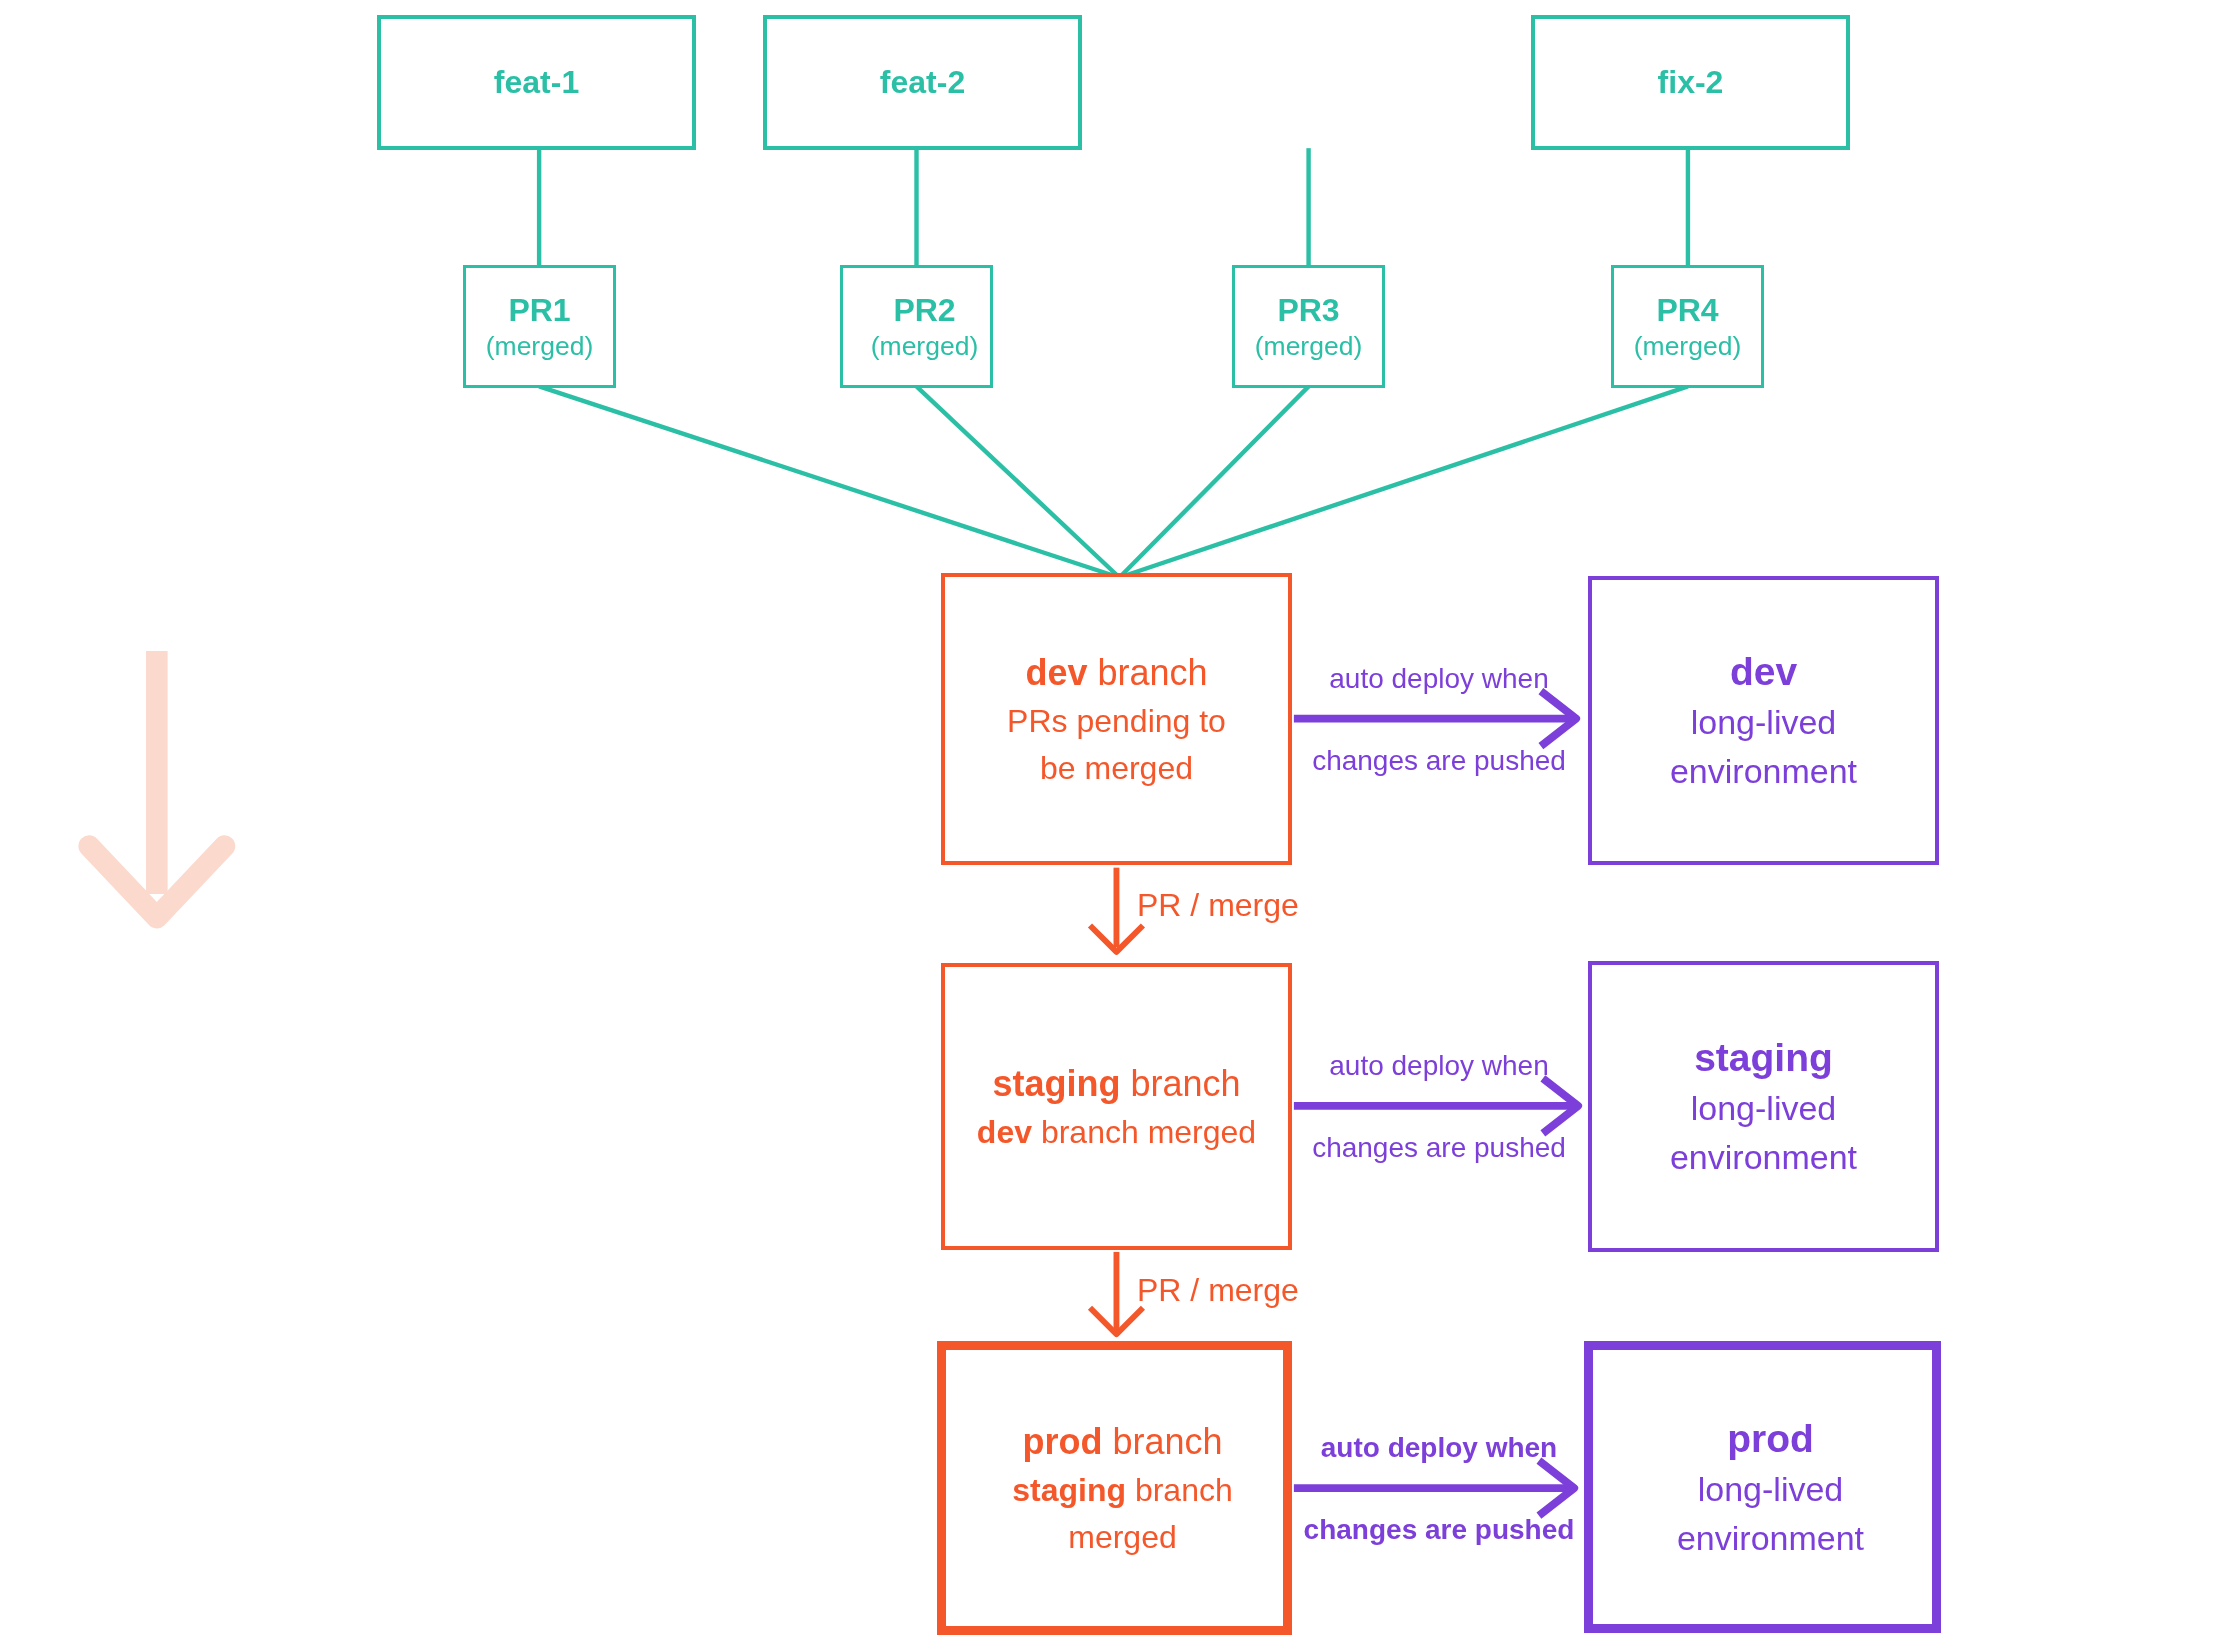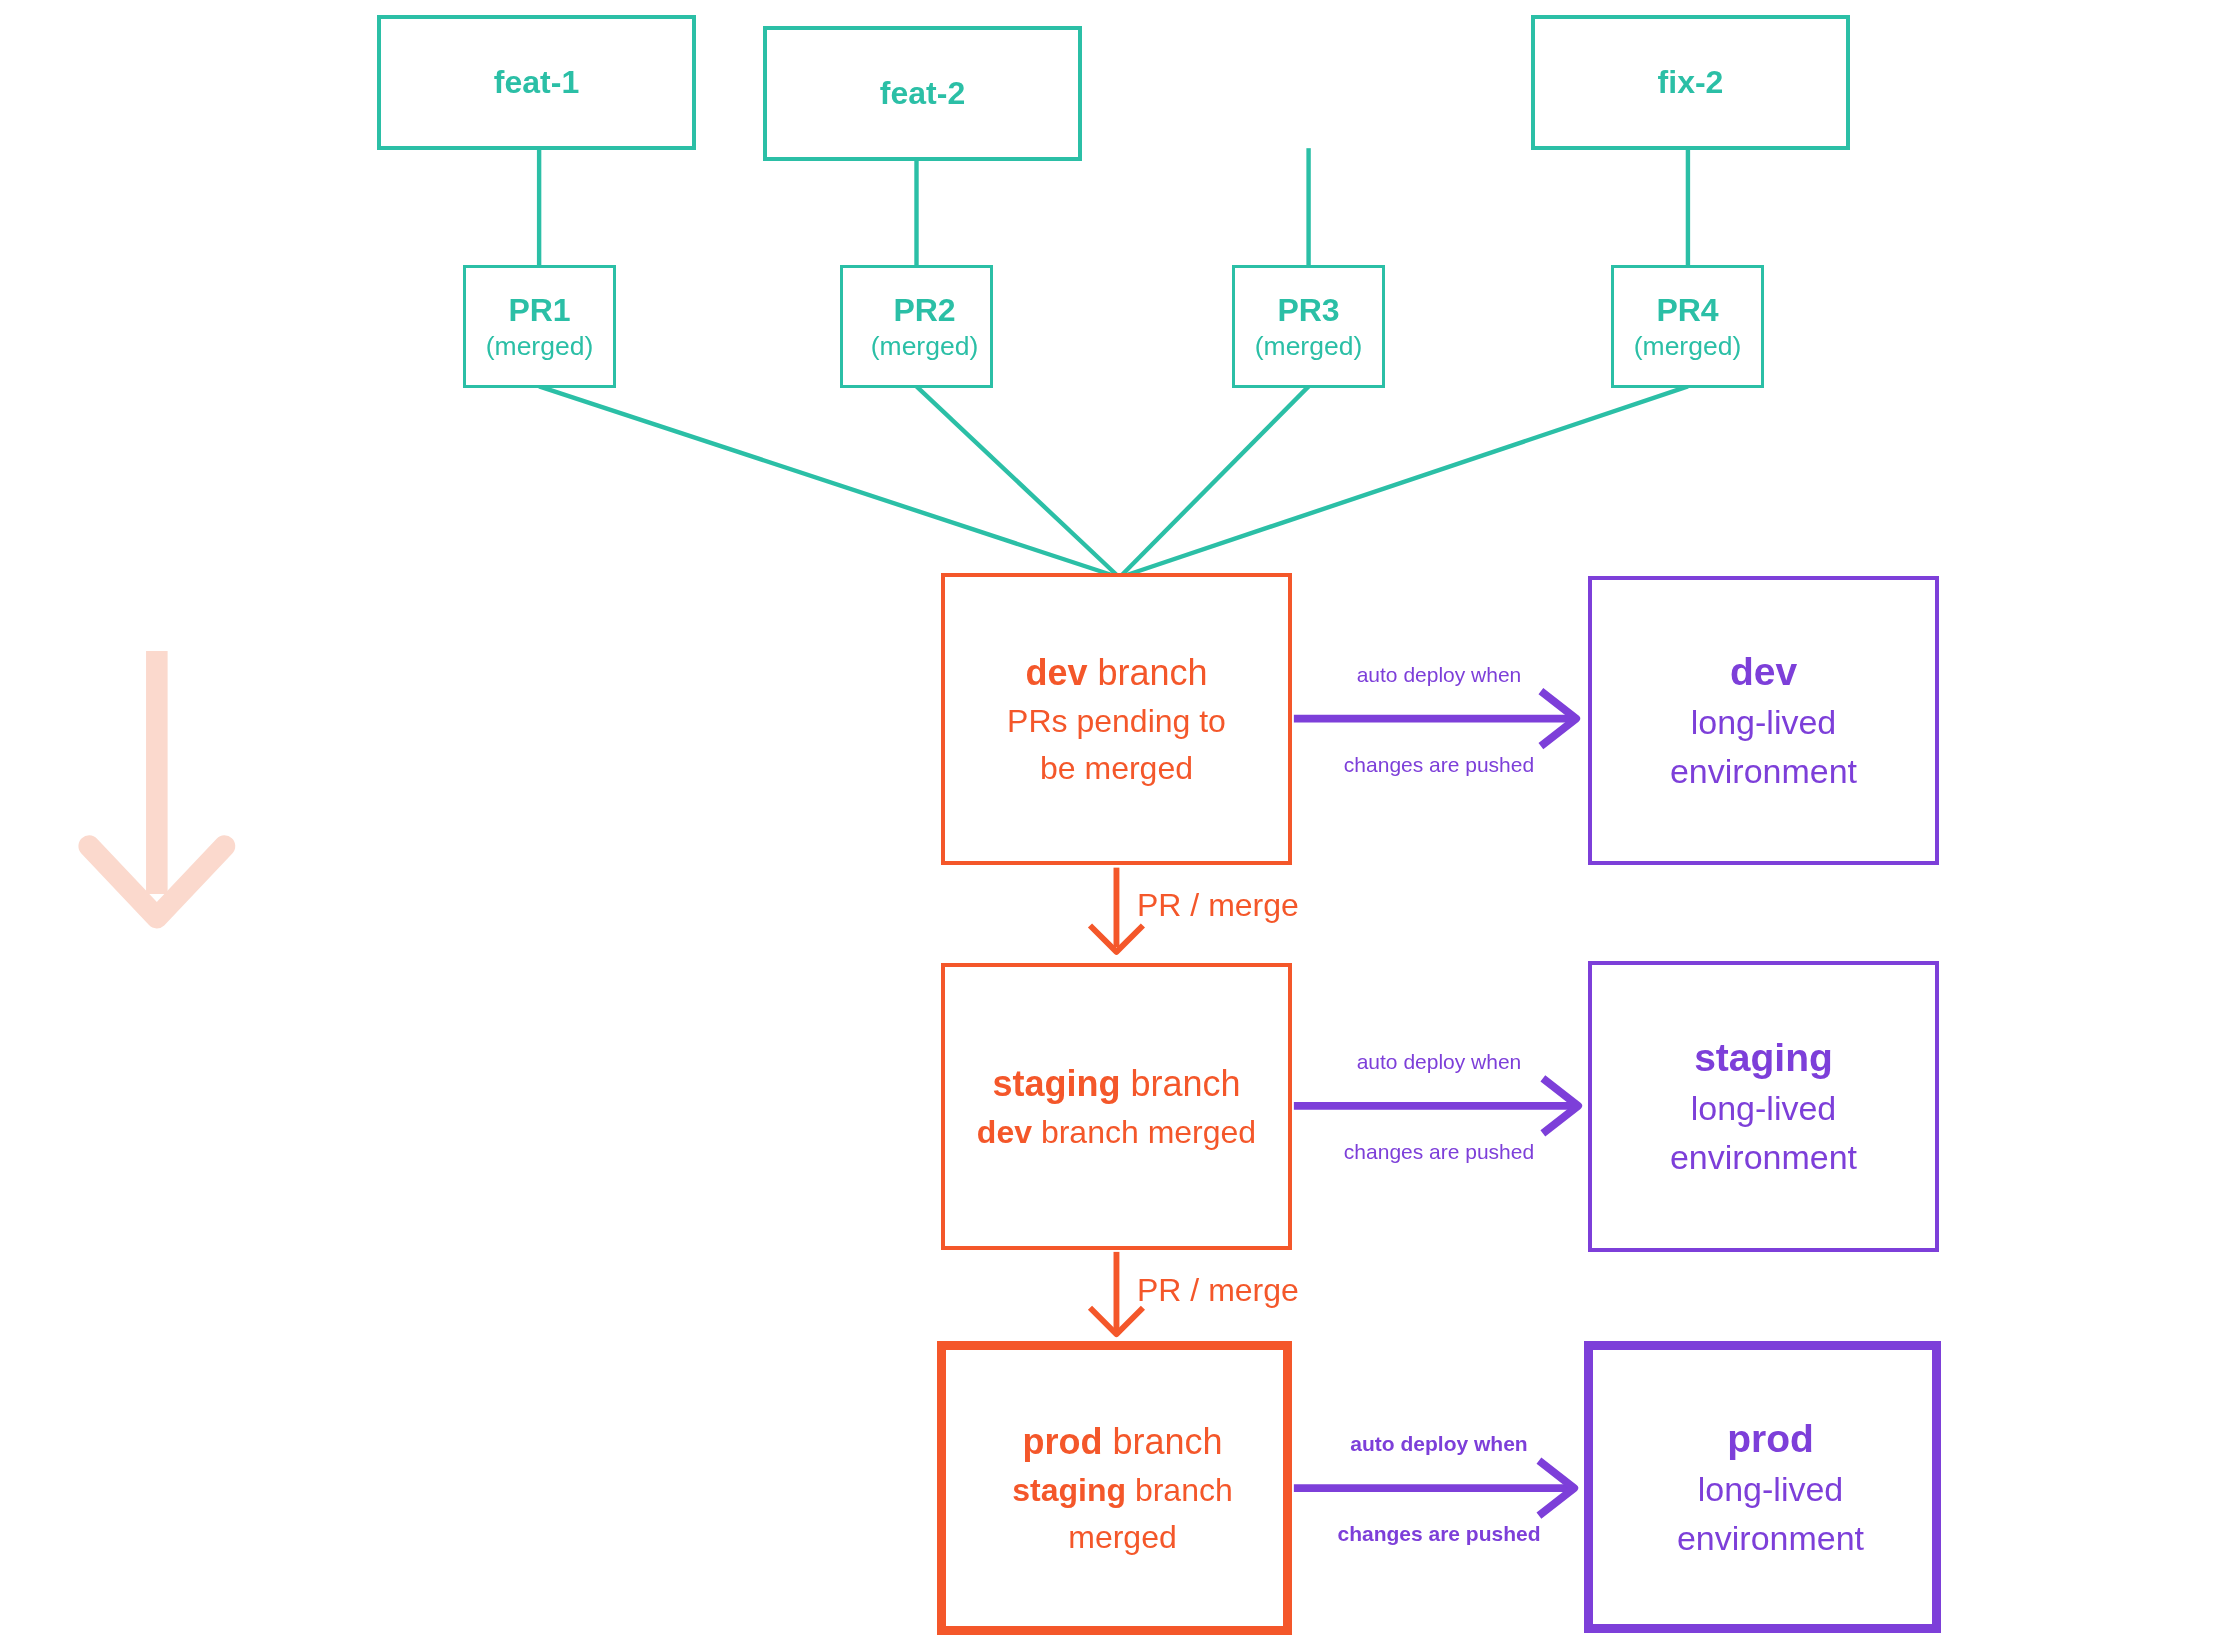--- a/index.html
+++ b/index.html
@@ -49,21 +49,21 @@
   .stage-line{font-size:32px;font-weight:400;line-height:47px;}
   .env-title{font-size:39px;font-weight:700;line-height:53px;}
   .env-line{font-size:34px;font-weight:400;line-height:49px;}
 
   .deploy-label{
     position:absolute;
     width:294px;height:114px;
     display:flex;flex-direction:column;justify-content:space-between;
     text-align:center;
     color:var(--purple);
-    font-size:21px;font-weight:400;
+    font-size:28px;font-weight:400;
   }
   .deploy-label.bold{font-weight:700;}
   .merge-label{
     position:absolute;
     color:var(--orange);
     font-size:32px;font-weight:400;
     white-space:nowrap;
   }
 </style>
 </head>
@@ -107,21 +107,21 @@
     </g>
     <g>
       <path class="s-purple" d="M1320 1518 L1602 1518"></path>
       <path class="s-purple head" d="M1570 1490 L1606 1518 L1570 1546"></path>
     </g>
   </svg>
 
   <div class="box teal-box" style="left:377px;top:14.7px;width:319px;height:135px;">
     <span class="branch-label">feat-1</span>
   </div>
-  <div class="box teal-box" style="left:763px;top:14.7px;width:319px;height:135px;margin-top:11px;">
+  <div class="box teal-box" style="left:763px;top:14.7px;width:319px;height:135px;">
     <span class="branch-label">feat-2</span>
   </div>
   <div class="box teal-box" style="left:1531px;top:14.7px;width:319px;height:135px;">
     <span class="branch-label">fix-2</span>
   </div>
 
   <div class="box teal-box" style="left:463px;top:265px;width:153px;height:123px;border-width:3.9px;">
     <div class="pr-title">PR1</div>
     <div class="pr-status">(merged)</div>
   </div>

